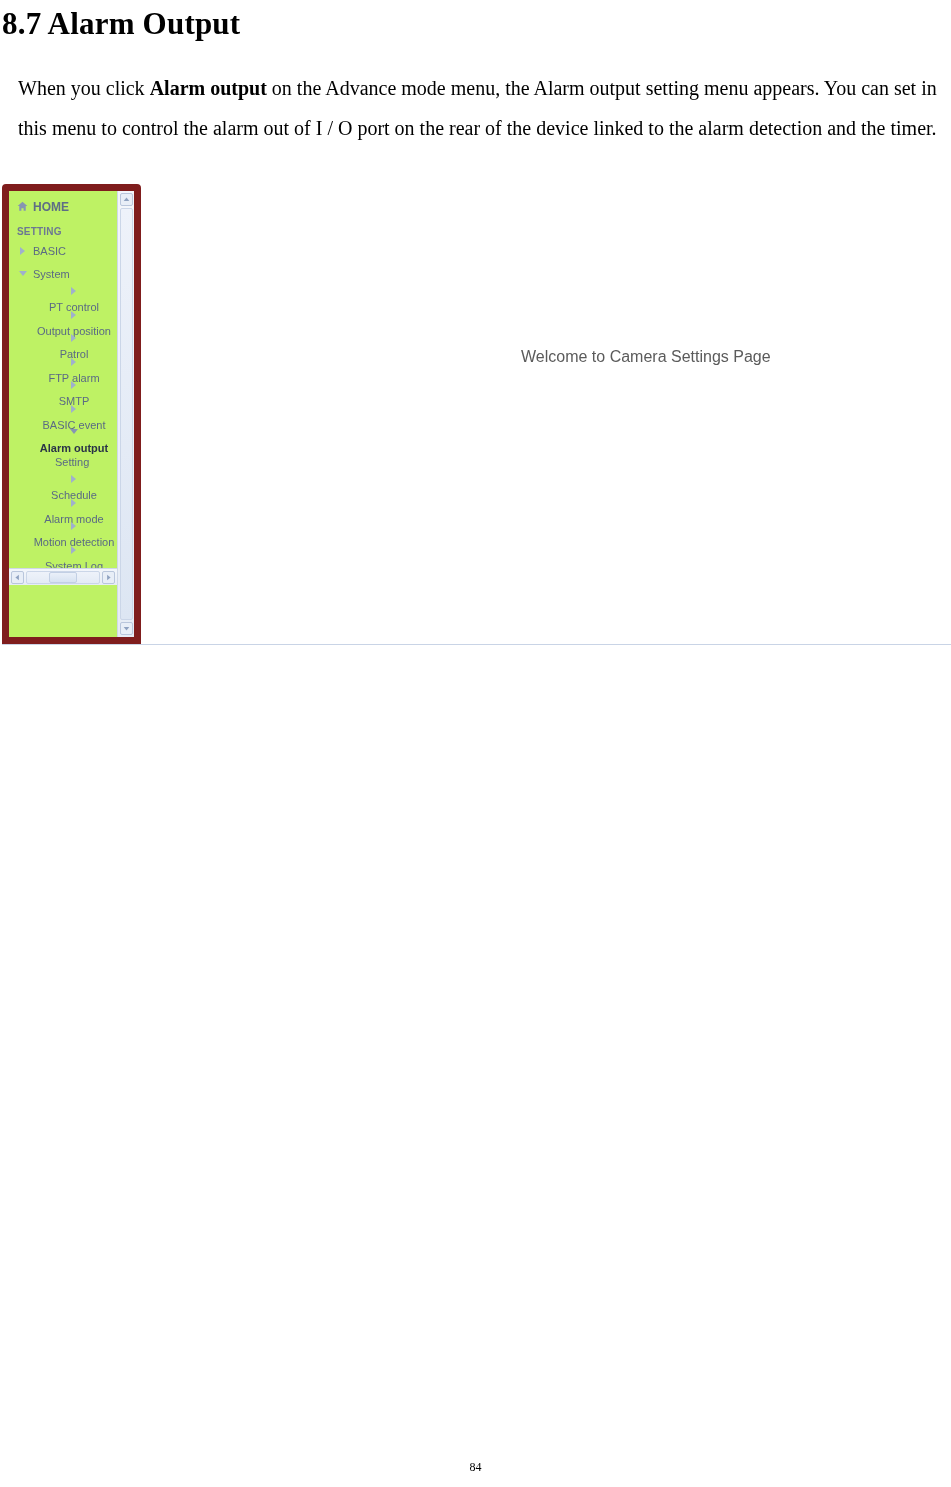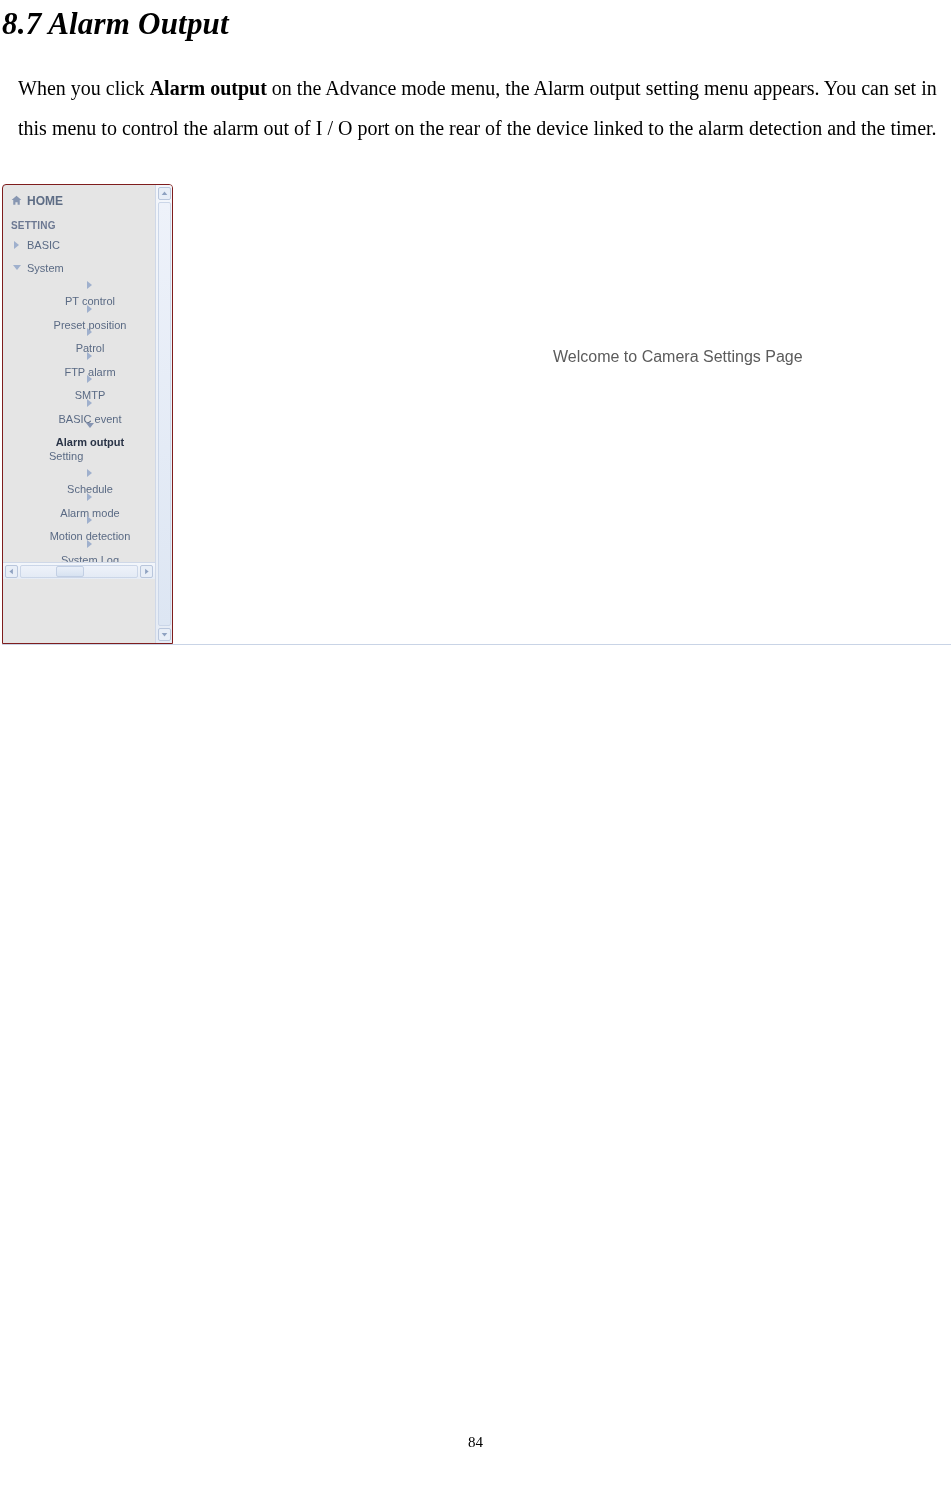--- a/index.html
+++ b/index.html
@@ -12,48 +12,47 @@
       position: relative;
     }
     .page {
       padding: 6px 2px 0 2px;
     }
     .section-title {
       font-size: 31px;
       font-weight: bold;
       margin-bottom: 26px;
       letter-spacing: 0.2px;
-      font-style: italic;
     }
     .body-text {
       font-size: 20px;
       line-height: 2;
       margin-left: 16px;
     }
     .bold { font-weight: bold; }
     .screenshot {
       margin-top: 36px;
       width: 951px;
       border-bottom: 1px solid #c9d4e6;
       position: relative;
     }
     .screenshot-inner {
       display: flex;
       align-items: stretch;
       height: 460px;
     }
     
     .side-wrap {
-      width: 171px;
+      width: 139px;
       height: 100%;
       display: flex;
       flex-direction: column;
-      border: 1px solid #7f1d1d;
+      border: 7px solid #7f1d1d;
       border-radius: 4px 4px 0 0;
-      background: #e5e5e5;
+      background: #bef264;
       overflow: hidden;
     }
     .nav-pane {
       flex: 1 1 auto;
       overflow: hidden;
       position: relative;
       font-family: Verdana, Arial, sans-serif;
       font-size: 11px;
       color: #425168;
       padding: 4px 0 0 2px;
@@ -150,25 +149,25 @@
       position:absolute;
       left: 380px;
       top: 164px;
       font-family: Arial, Helvetica, sans-serif;
       font-size: 16px;
       color: #5b5b5b;
       filter: blur(0.3px);
     }
     .page-number {
       position: absolute;
-      bottom: 36px;
+      bottom: 12px;
       left: 0; right: 0;
       text-align: center;
       font-family: "Times New Roman", Times, serif;
-      font-size: 15px;
+      font-size: 12px;
       color: #000;
     }
   </style>
 </head>
 <body>
 
 <div class="page">
   <h1 class="section-title">8.7 Alarm Output</h1>
   <p class="body-text">
     <span>When you click </span><span class="bold">Alarm output</span><span> on the Advance mode menu, the Alarm output setting menu appears. You can set in this menu to control the alarm out of I / O port on the rear of the device linked to the alarm detection and the timer.</span>
@@ -217,21 +216,21 @@
                     </svg>
                   </span>
                 <span class="label">PT control</span>
               </div>
               <div class="tree-row level-2">
                 <span class="twisty">
                     <svg width="10" height="10" viewBox="0 0 10 10">
                       <path d="M2 1l5 4-5 4z" fill="#9fb0cd"></path>
                     </svg>
                   </span>
-                <span class="label">Preset position</span>
+                <span class="label">Output position</span>
               </div>
               <div class="tree-row level-2">
                 <span class="twisty">
                     <svg width="10" height="10" viewBox="0 0 10 10">
                       <path d="M2 1l5 4-5 4z" fill="#9fb0cd"></path>
                     </svg>
                   </span>
                 <span class="label">Patrol</span>
               </div>
               <div class="tree-row level-2">

